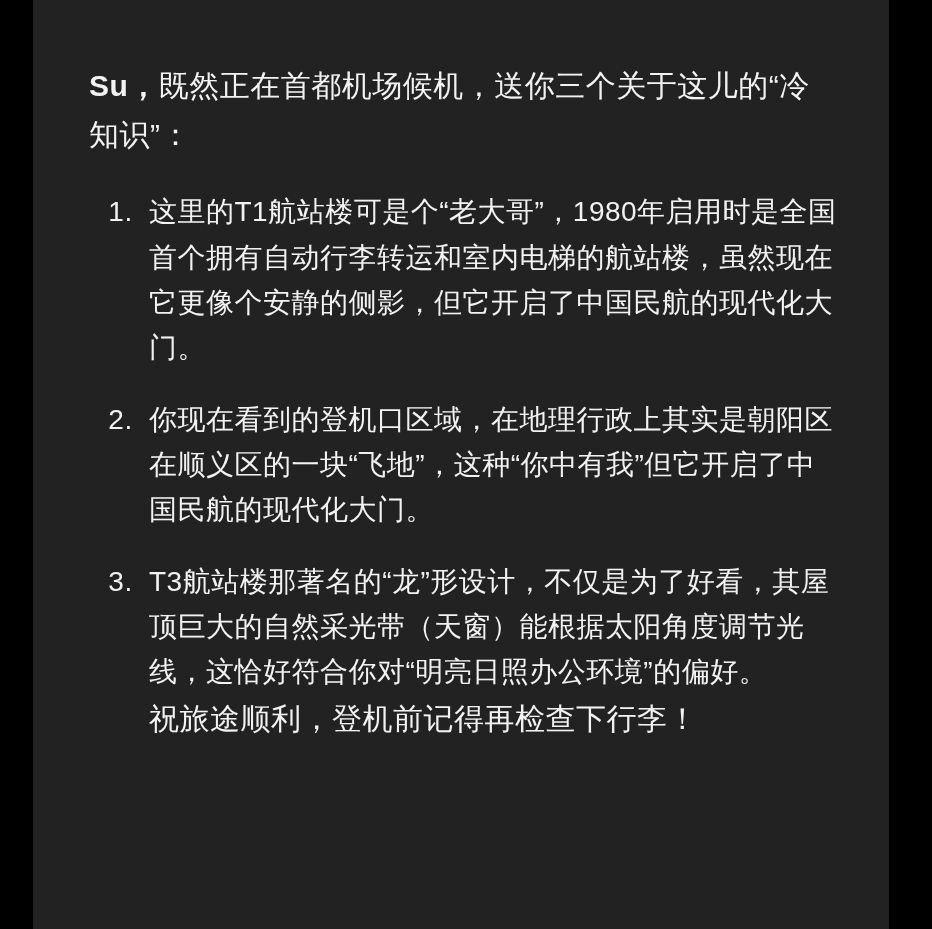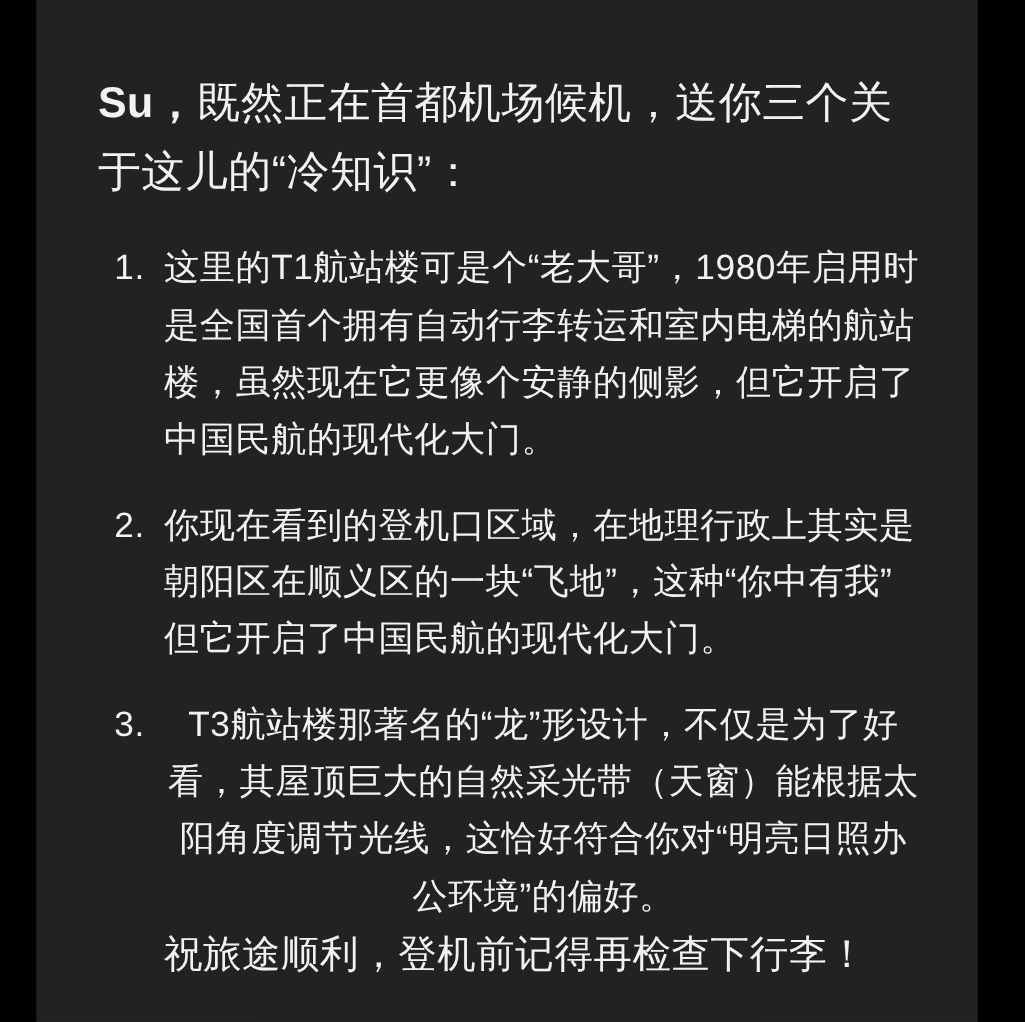--- a/index.html
+++ b/index.html
@@ -25,47 +25,46 @@
     left: 33px;
     top: 0px;
     width: 856px;
     height: 929px;
     background: #222222;
     box-sizing: border-box;
     padding: 62px 50px 20px 56px;
     color: #f2f2f2;
   }
   .intro {
-    font-size: 39px;
+    font-size: 30px;
     line-height: 1.62;
     letter-spacing: 0.5px;
     margin: 0 0 30px 0;
     font-weight: 400;
   }
   .intro .lead {
     font-weight: bold;
   }
   ol.facts {
     margin: 0;
     padding: 0 0 0 52px;
     list-style-position: outside;
   }
   ol.facts li {
-    font-size: 32px;
+    font-size: 28px;
     line-height: 1.62;
     letter-spacing: 0.5px;
     margin-bottom: 26px;
     padding-left: 8px;
   }
   ol.facts li:last-child {
     margin-bottom: 0;
-    text-align: center;
   }
   .closing {
-    font-size: 35px;
+    font-size: 30px;
     line-height: 1.62;
     letter-spacing: 0.5px;
     margin: 0;
     padding-left: 60px;
   }
   .edge-left, .edge-right {
     position: absolute;
     top: 0;
     width: 33px;
     height: 929px;

